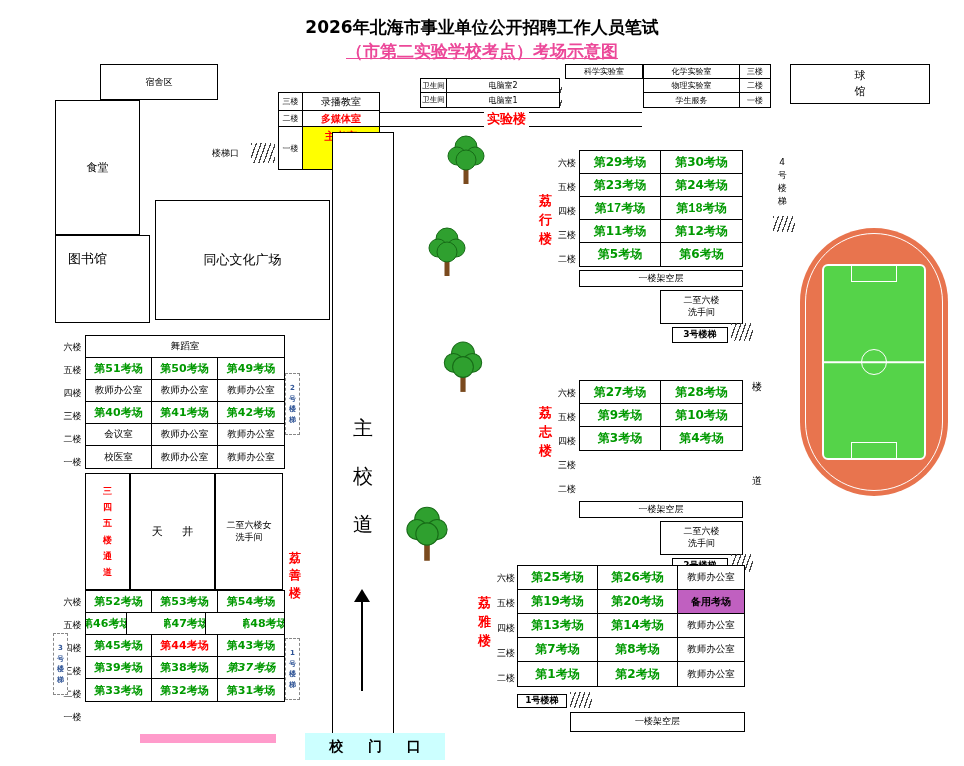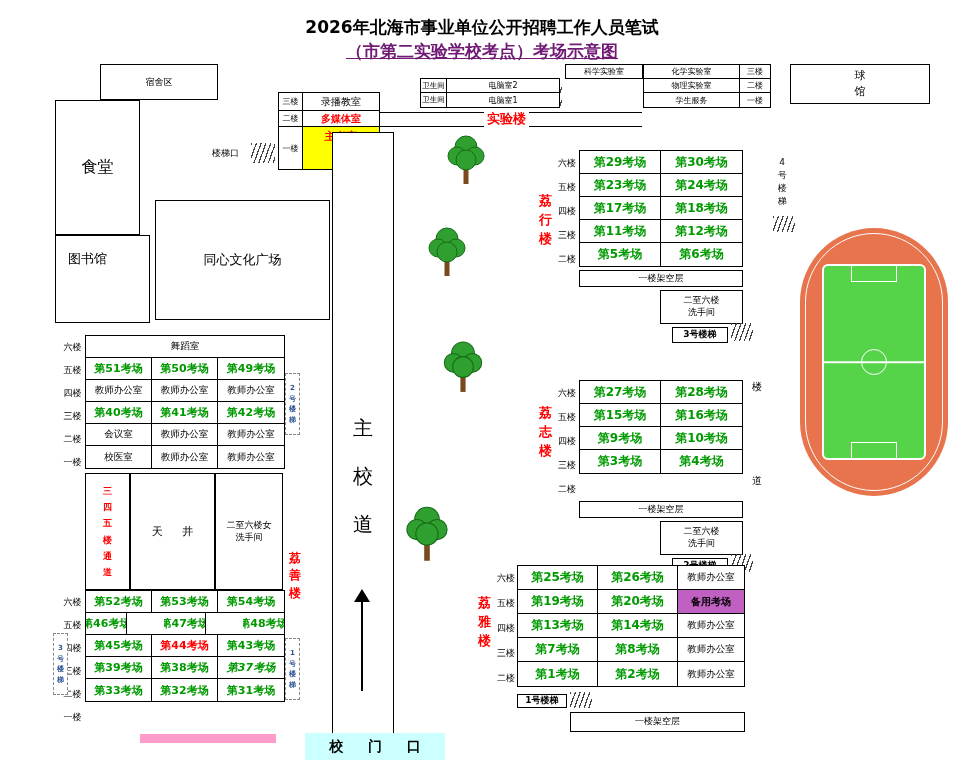--- a/index.html
+++ b/index.html
@@ -2,21 +2,21 @@
 <html><head>
 <meta charset="utf-8">
 <style>
   *{margin:0;padding:0;box-sizing:border-box}
   body{font-family:"DejaVu Sans","Liberation Sans",sans-serif;background:#fff}
   .stage{position:relative;width:964px;height:766px;background:#fff;overflow:hidden}
   .abs{position:absolute}
   .bordered{border:1px solid #000;background:#fff}
   .center{display:flex;align-items:center;justify-content:center}
   .title1{position:absolute;left:132px;top:16px;width:700px;text-align:center;font-size:17px;font-weight:bold;color:#000}
-  .title2{position:absolute;left:132px;top:40px;width:700px;text-align:center;font-size:17px;font-weight:bold;color:#701a75;text-decoration:underline}
+  .title2{position:absolute;left:132px;top:40px;width:700px;text-align:center;font-size:17px;font-weight:bold;color:#ec4899;text-decoration:underline}
   .grid-c{position:absolute;border:1px solid #000;background:#fff}
   .brow{display:flex;border-bottom:1px solid #000}
   .brow:last-child{border-bottom:none}
   .cell{display:flex;align-items:center;justify-content:center;border-right:1px solid #000;overflow:hidden;white-space:nowrap;height:100%}
   .cell:last-child{border-right:none}
   .exam{color:#009900;font-weight:bold;font-size:12px}
   .tight .exam{font-size:11px}
   .exam44{color:#FF0000;font-weight:bold;font-size:11px}
   .backup{background:#C060C0;font-weight:bold;font-size:10px;color:#000}
   .plain{font-size:9.5px}
@@ -56,21 +56,21 @@
 </style>
 </head>
 <body>
 
 <div class="stage">
 
   <div class="title1">2026年北海市事业单位公开招聘工作人员笔试</div>
   <div class="title2">（市第二实验学校考点）考场示意图</div>
 
   <div class="abs bordered center" style="left:100px;top:64px;width:118px;height:36px;font-size:9px">宿舍区</div>
-  <div class="abs bordered center" style="left:55px;top:100px;width:85px;height:135px;font-size:16px">食堂</div>
+  <div class="abs bordered center" style="left:55px;top:100px;width:85px;height:135px;font-size:11px">食堂</div>
   <div class="abs bordered" style="left:55px;top:235px;width:95px;height:88px;font-size:13px;padding:14px 0 0 12px">图书馆</div>
   <div class="abs bordered center" style="left:155px;top:200px;width:175px;height:120px;font-size:13px">同心文化广场</div>
 
   <div class="admin">
     <div class="admin-row" style="height:18px">
       <div class="afloor">三楼</div>
       <div class="aroom">录播教室</div>
     </div>
     <div class="admin-row" style="height:16px">
       <div class="afloor">二楼</div>
@@ -188,21 +188,21 @@
     </div>
   <div class="grid-c" style="left:579px;top:150px;width:164px">
       <div class="brow" style="height: 23px;">
         <div class="cell exam" style="width: 81px;">第29考场</div>
         <div class="cell exam" style="width: 81px;">第30考场</div>
       </div>
       <div class="brow" style="height: 23px;">
         <div class="cell exam" style="width: 81px;">第23考场</div>
         <div class="cell exam" style="width: 81px;">第24考场</div>
       </div>
-      <div class="brow" style="height: 23px;">
+      <div class="brow" style="height: 23px; font-family: Liberation Mono, monospace;">
         <div class="cell exam" style="width: 81px;">第17考场</div>
         <div class="cell exam" style="width: 81px;">第18考场</div>
       </div>
       <div class="brow" style="height: 23px;">
         <div class="cell exam" style="width: 81px;">第11考场</div>
         <div class="cell exam" style="width: 81px;">第12考场</div>
       </div>
       <div class="brow" style="height: 23px;">
         <div class="cell exam" style="width: 81px;">第5考场</div>
         <div class="cell exam" style="width: 81px;">第6考场</div>
@@ -227,24 +227,20 @@
       <div class="floor-label" style="height: 24px;">四楼</div>
       <div class="floor-label" style="height: 24px;">三楼</div>
       <div class="floor-label" style="height: 24px;">二楼</div>
     </div>
   <div class="grid-c" style="left:579px;top:380px;width:164px">
       <div class="brow" style="height: 23px;">
         <div class="cell exam" style="width: 81px;">第27考场</div>
         <div class="cell exam" style="width: 81px;">第28考场</div>
       </div>
       <div class="brow" style="height: 23px;">
-        <div class="cell exam" style="width: 81px;">第15考场</div>
-        <div class="cell exam" style="width: 81px;">第16考场</div>
-      </div>
-      <div class="brow" style="height: 23px;">
         <div class="cell exam" style="width: 81px;">第9考场</div>
         <div class="cell exam" style="width: 81px;">第10考场</div>
       </div>
       <div class="brow" style="height: 23px;">
         <div class="cell exam" style="width: 81px;">第3考场</div>
         <div class="cell exam" style="width: 81px;">第4考场</div>
       </div>
     </div>
   <div class="gbox" style="left:579px;top:501px;width:164px;height:17px">一楼架空层</div>
   <div class="gbox" style="left:660px;top:521px;width:83px;height:34px">二至六楼

